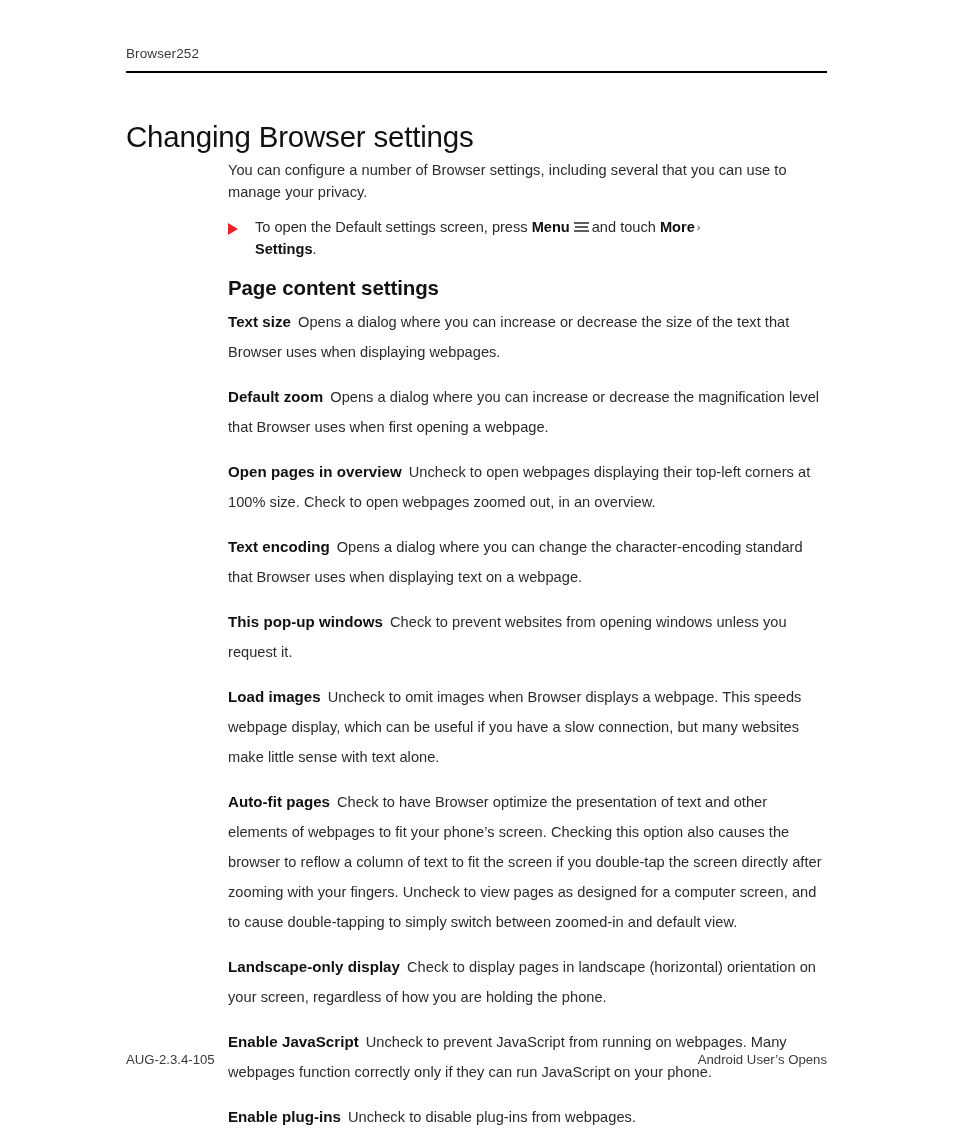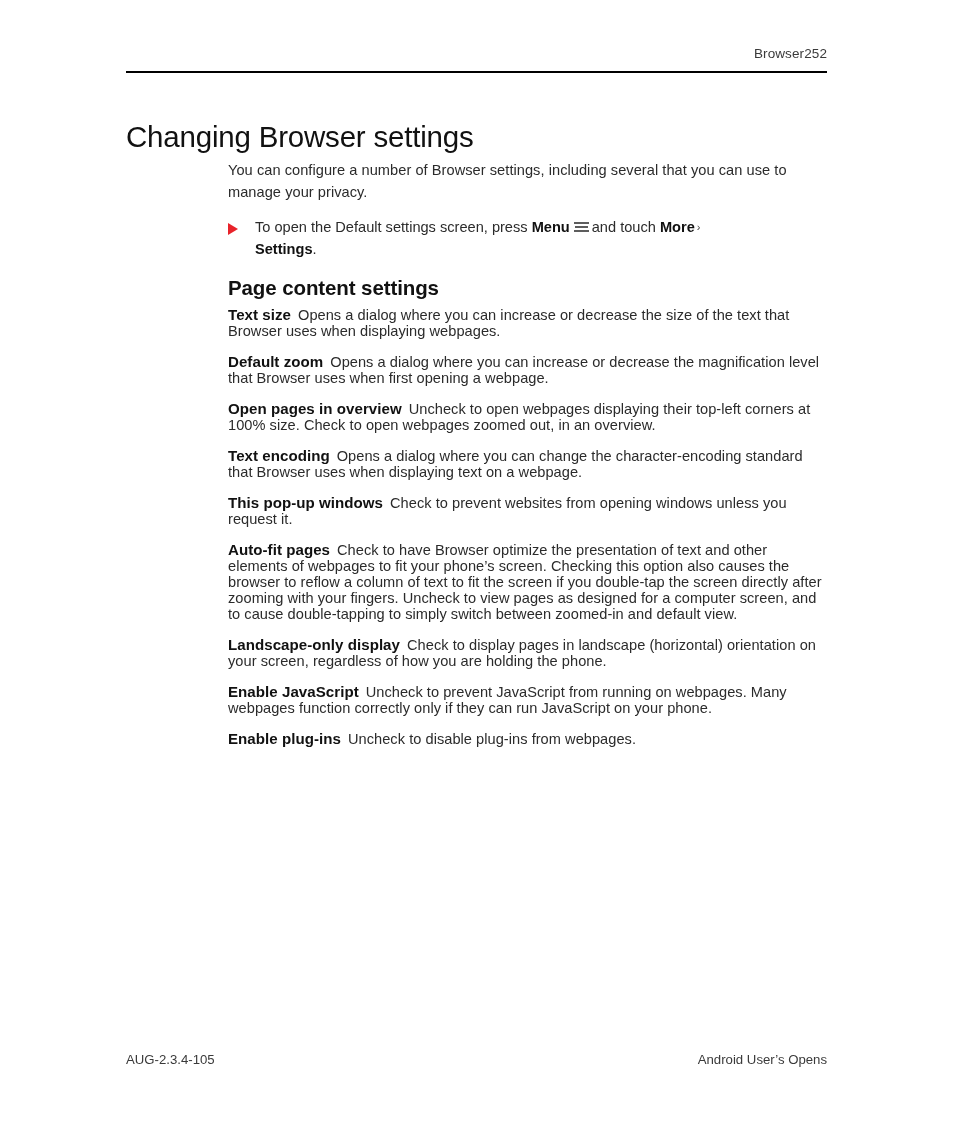--- a/index.html
+++ b/index.html
@@ -25,21 +25,21 @@
   }
 
   
   .page-header {
     position: absolute;
     left: 126px;
     top: 46px;
     width: 701px;
     display: flex;
     align-items: baseline;
-    justify-content: flex-end;
+    justify-content: flex-start;
     font-size: 13.5px;
     color: #3a3a3a;
     letter-spacing: 0.1px;
   }
   .page-header .hdr-left { font-size: 13.5px; }
   .page-header .hdr-right { font-size: 13.5px; }
 
   .header-rule {
     position: absolute;
     left: 126px;
@@ -134,21 +134,21 @@
     font-weight: bold;
     color: #111111;
     letter-spacing: -0.1px;
     line-height: 1.2;
   }
 
   
   .entry {
     margin: 0 0 15px 0;
     font-size: 14.6px;
-    line-height: 16px;
+    line-height: 30px;
     color: #2b2b2b;
     letter-spacing: 0.04px;
   }
   .entry .term {
     font-weight: bold;
     color: #111111;
     font-size: 15.1px;
   }
   .entry .gap { display: inline-block; width: 7px; }
 
@@ -203,20 +203,23 @@
     </p>
 
     <p class="entry">
       <span class="term">Text encoding</span><span class="gap"></span><span>Opens a dialog where you can change the character-encoding standard that Browser uses when displaying text on a webpage.</span>
     </p>
 
     <p class="entry">
       <span class="term">This pop-up windows</span><span class="gap"></span><span>Check to prevent websites from opening windows unless you request it.</span>
     </p>
 
+    <p class="entry">
+      <span class="term">Load images</span><span class="gap"></span><span>Uncheck to omit images when Browser displays a webpage. This speeds webpage display, which can be useful if you have a slow connection, but many websites make little sense with text alone.</span>
+    </p>
 
     <p class="entry">
       <span class="term">Auto-fit pages</span><span class="gap"></span><span>Check to have Browser optimize the presentation of text and other elements of webpages to fit your phone’s screen. Checking this option also causes the browser to reflow a column of text to fit the screen if you double-tap the screen directly after zooming with your fingers. Uncheck to view pages as designed for a computer screen, and to cause double-tapping to simply switch between zoomed-in and default view.</span>
     </p>
 
     <p class="entry">
       <span class="term">Landscape-only display</span><span class="gap"></span><span>Check to display pages in landscape (horizontal) orientation on your screen, regardless of how you are holding the phone.</span>
     </p>
 
     <p class="entry">

